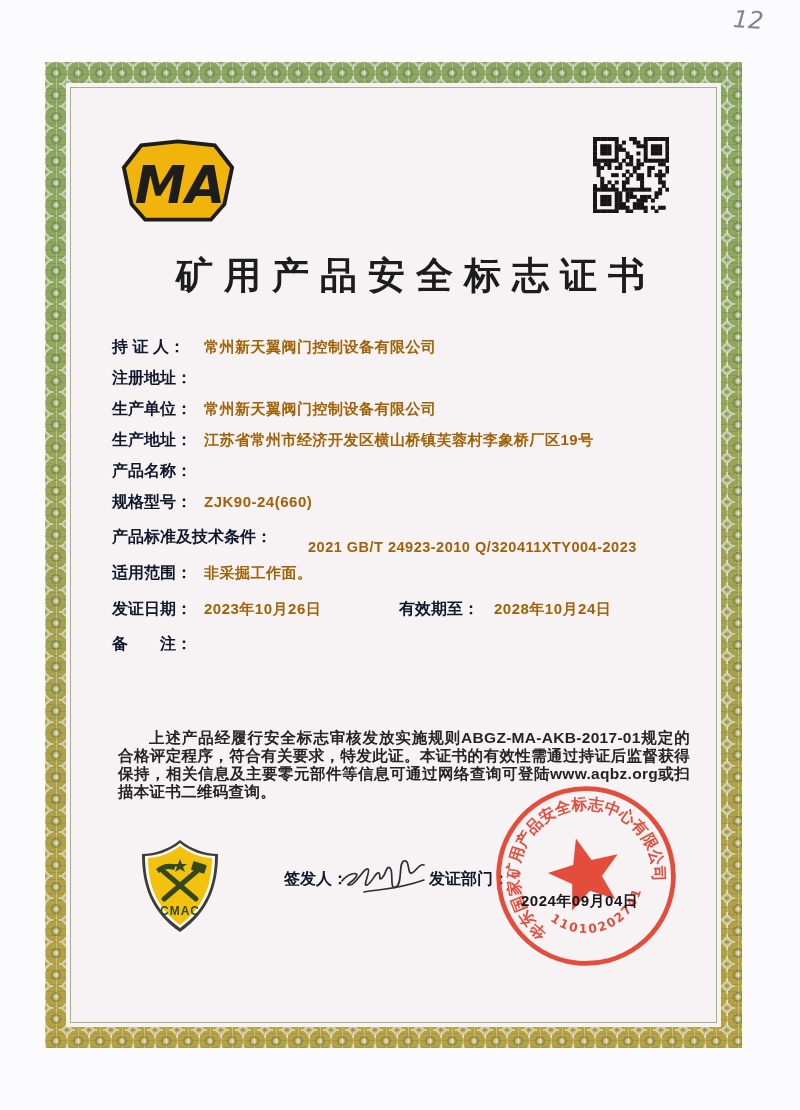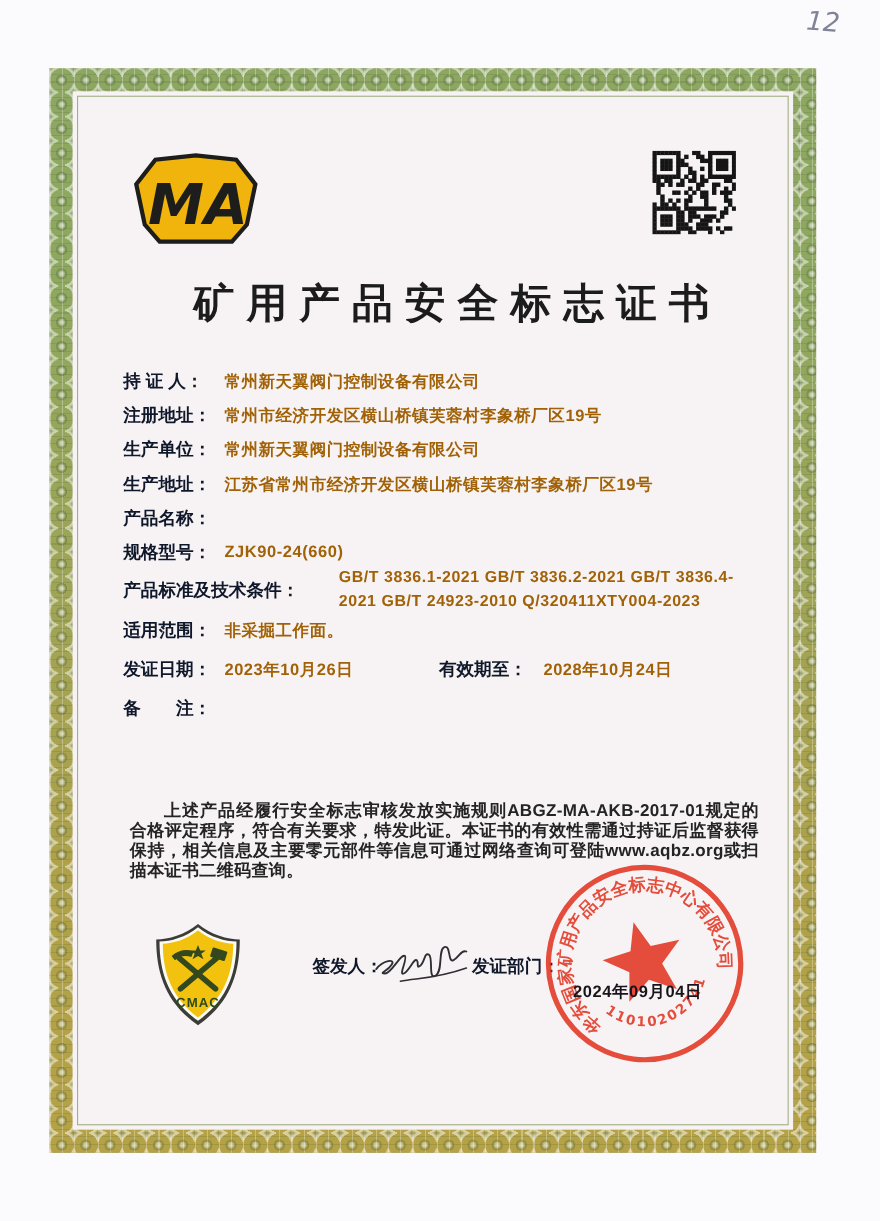--- a/index.html
+++ b/index.html
@@ -309,35 +309,33 @@
               <rect x="50.67" y="72.38" width="4" height="4" fill="#151515"></rect>
               <rect x="61.52" y="72.38" width="4" height="4" fill="#151515"></rect>
             </svg></div>
 
         <div class="title">矿用产品安全标志证书</div>
 
         <div class="lbl" style="left:46px;top:254px">持 证 人：</div>
         <div class="val" style="left:138px;top:255px">常州新天翼阀门控制设备有限公司</div>
 
         <div class="lbl" style="left:46px;top:285px">注册地址：</div>
-        <div class="val" style="left:138px;top:286px">常州市经济开发区横山桥镇芙蓉村李象桥厂区19号</div>
 
         <div class="lbl" style="left:46px;top:316px">生产单位：</div>
         <div class="val" style="left:138px;top:317px">常州新天翼阀门控制设备有限公司</div>
 
         <div class="lbl" style="left:46px;top:347px">生产地址：</div>
         <div class="val" style="left:138px;top:348px">江苏省常州市经济开发区横山桥镇芙蓉村李象桥厂区19号</div>
 
         <div class="lbl" style="left:46px;top:378px">产品名称：</div>
 
         <div class="lbl" style="left:46px;top:409px">规格型号：</div>
         <div class="val" style="left:138px;top:410px">ZJK90-24(660)</div>
 
         <div class="lbl" style="left:46px;top:444px">产品标准及技术条件：</div>
-        <div class="val std" style="left:242px;top:434px">GB/T 3836.1-2021 GB/T 3836.2-2021 GB/T 3836.4-</div>
         <div class="val std" style="left:242px;top:456px">2021 GB/T 24923-2010 Q/320411XTY004-2023</div>
 
         <div class="lbl" style="left:46px;top:480px">适用范围：</div>
         <div class="val" style="left:138px;top:481px">非采掘工作面。</div>
 
         <div class="lbl" style="left:46px;top:516px">发证日期：</div>
         <div class="val" style="left:138px;top:517px">2023年10月26日</div>
         <div class="lbl" style="left:333px;top:516px">有效期至：</div>
         <div class="val" style="left:428px;top:517px">2028年10月24日</div>
 

